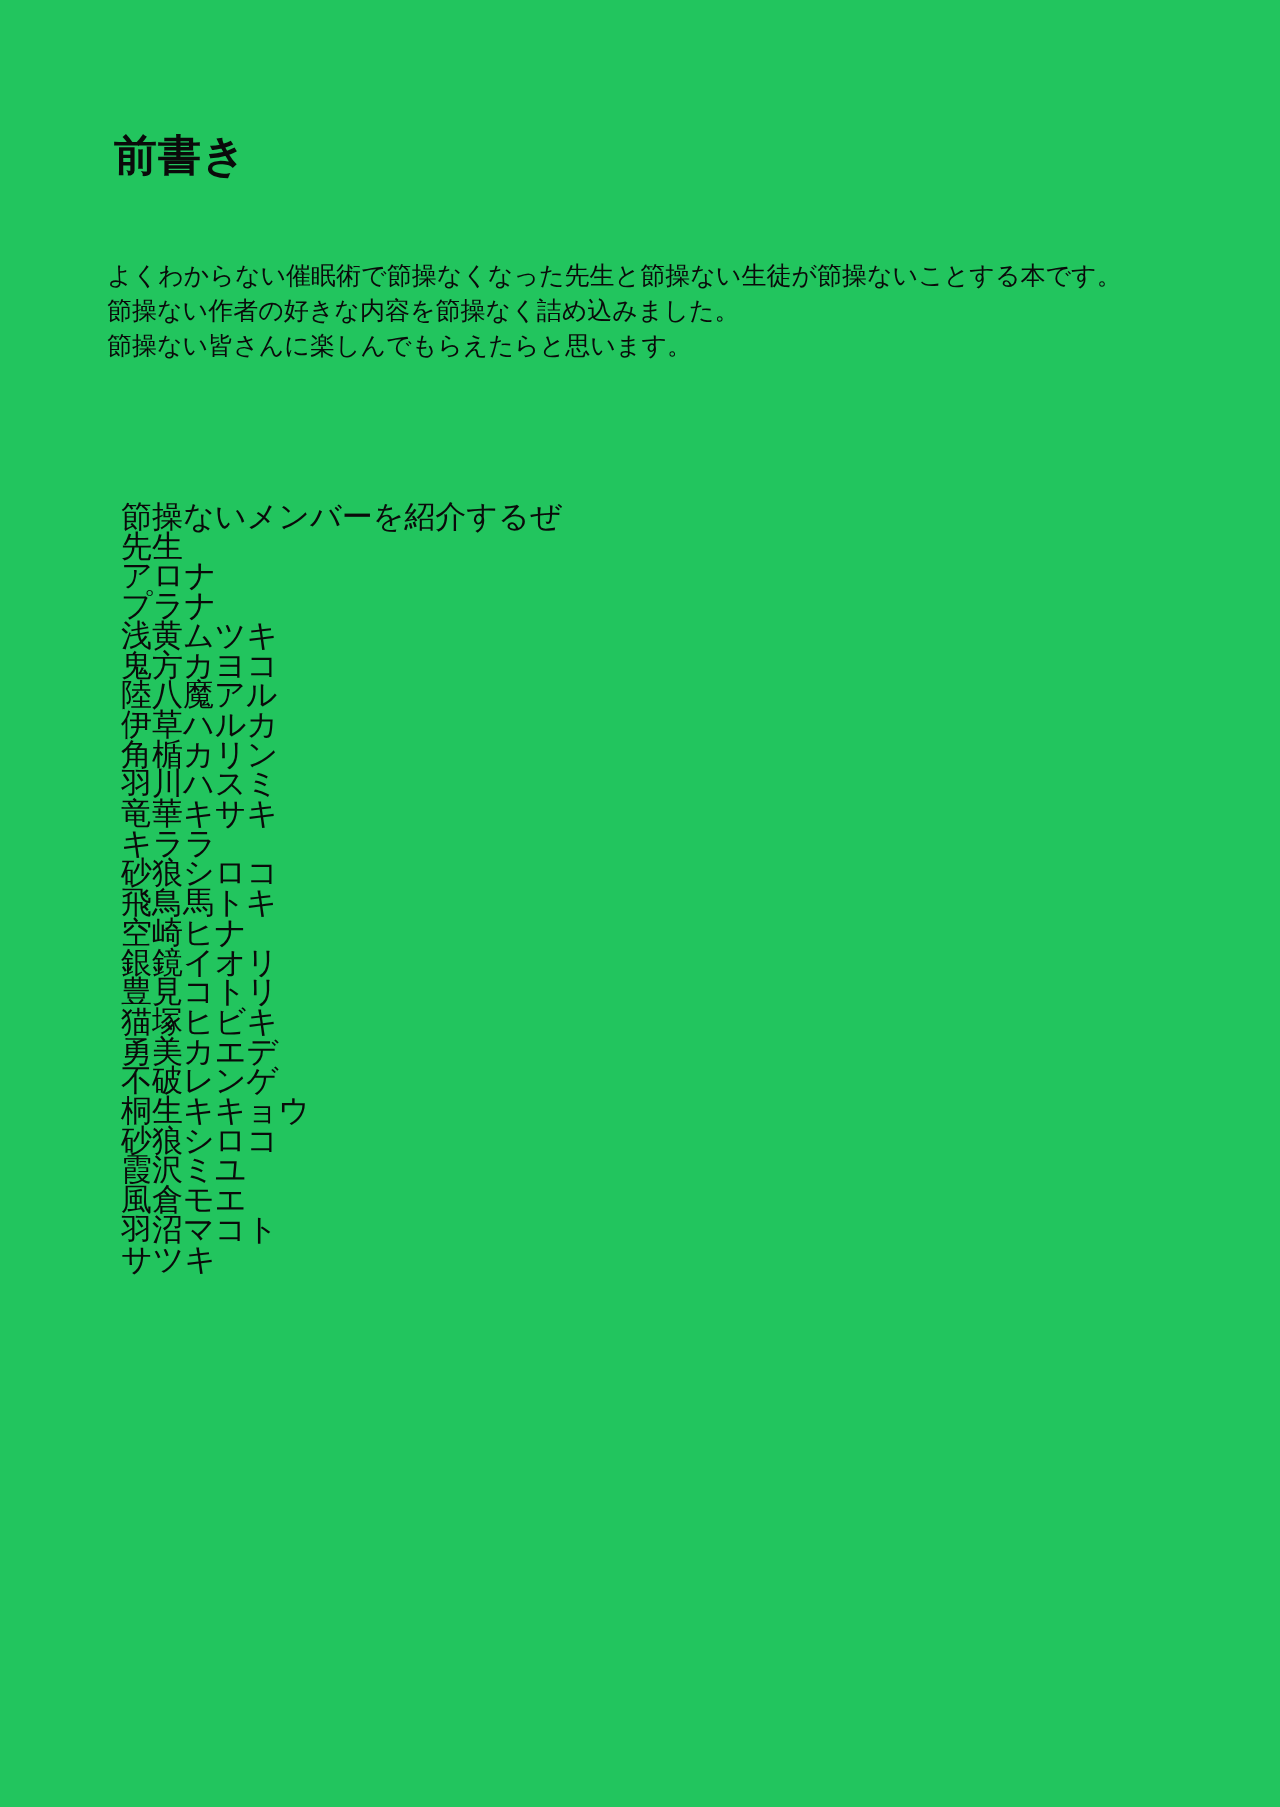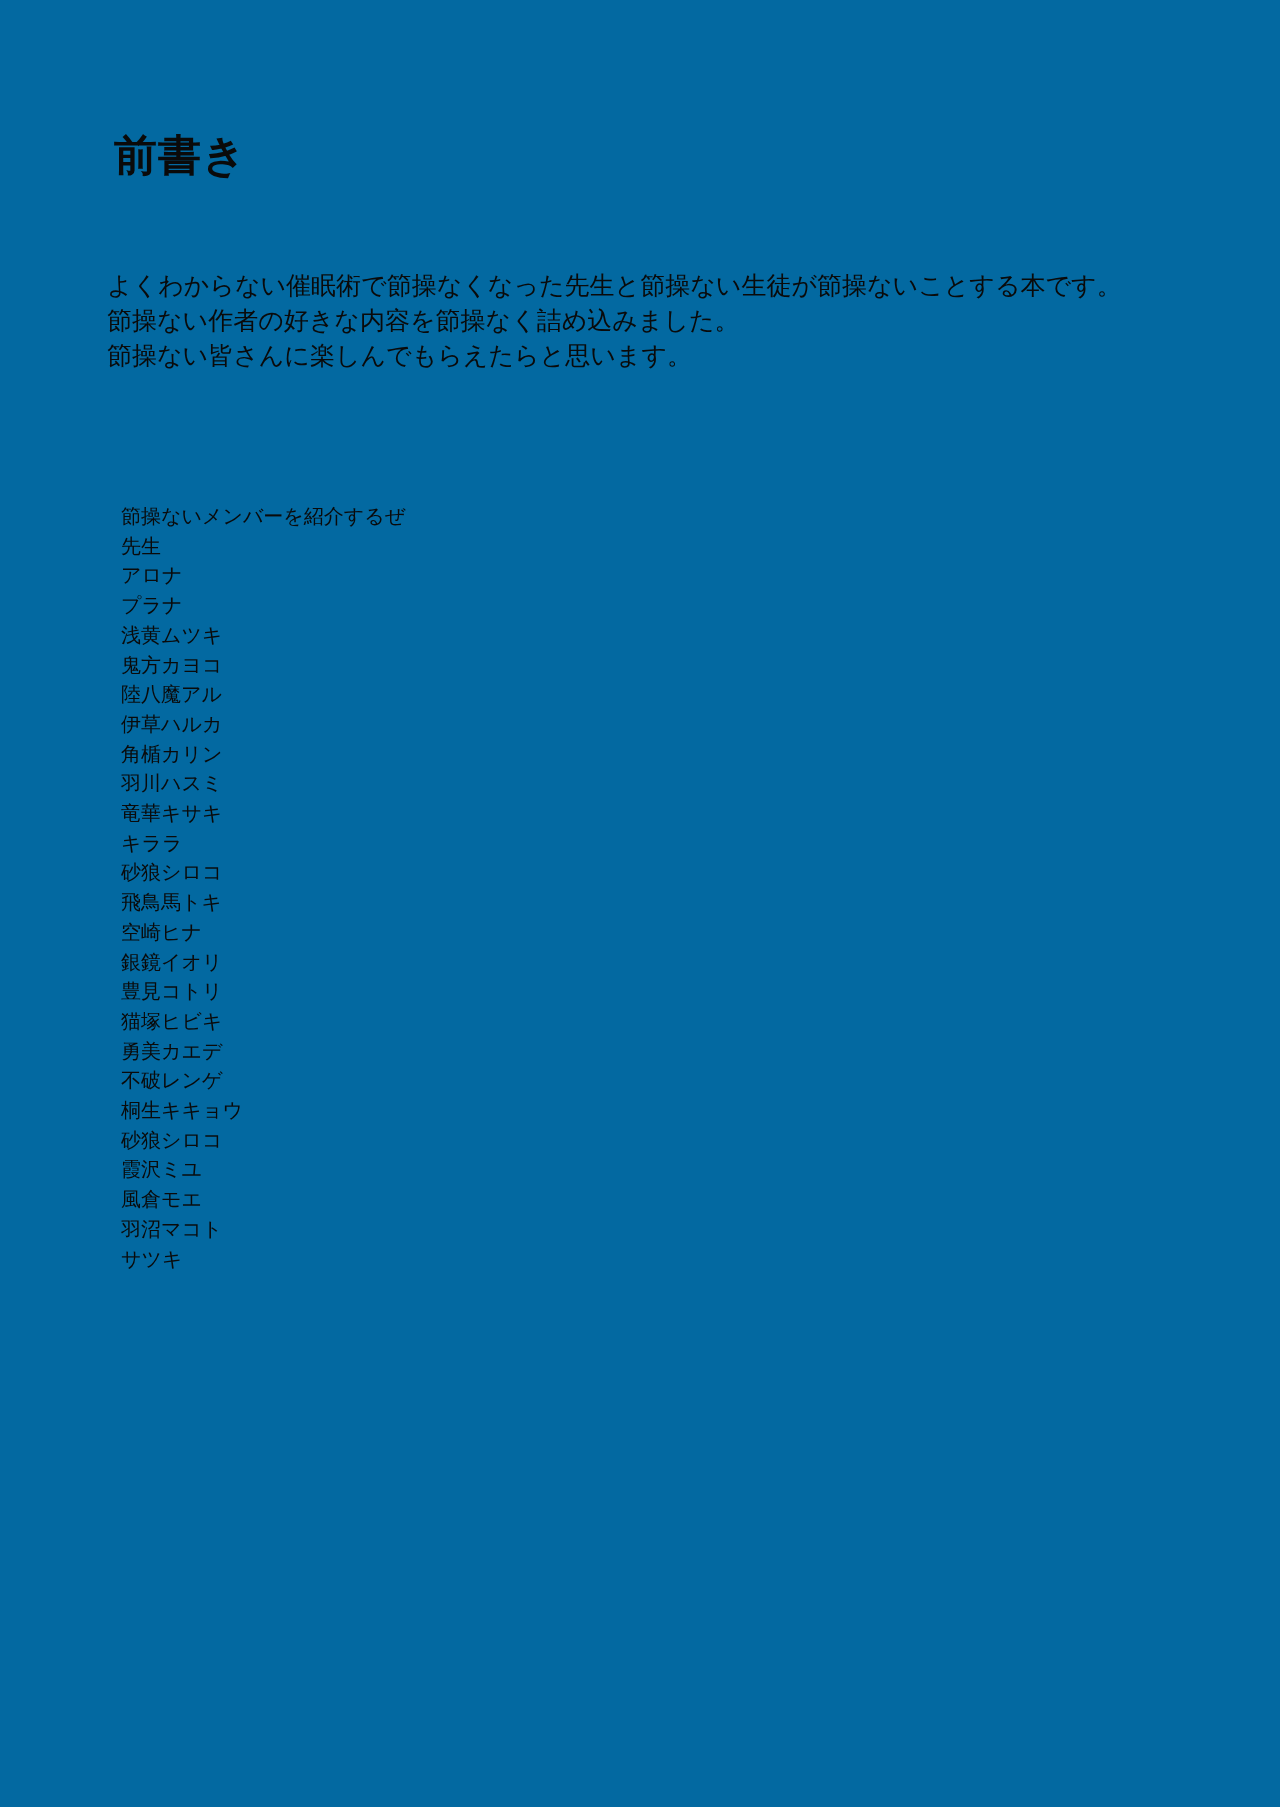--- a/index.html
+++ b/index.html
@@ -4,56 +4,56 @@
 <style>
   html, body {
     margin: 0;
     padding: 0;
     background: #ffffff;
   }
   .page {
     position: relative;
     width: 1280px;
     height: 1807px;
-    background: #0369a1;
+    background: #22c55e;
     color: #0a0a0a;
     overflow: hidden;
   }
   .page-title {
     position: absolute;
     left: 114px;
     top: 132px;
     margin: 0;
     font-family: "Liberation Sans", "DejaVu Sans", sans-serif;
     font-weight: bold;
     font-size: 43px;
     line-height: 1.1;
     letter-spacing: 1px;
     color: #0a0a0a;
   }
   .intro {
     position: absolute;
     left: 107px;
-    top: 268px;
+    top: 258px;
     font-family: "Liberation Serif", "DejaVu Serif", serif;
     font-size: 25px;
     line-height: 35px;
     letter-spacing: 0px;
     color: #0a0a0a;
   }
   .intro p {
     margin: 0;
     white-space: nowrap;
   }
   .members {
     position: absolute;
     left: 121px;
     top: 502px;
     font-family: "Liberation Serif", "DejaVu Serif", serif;
-    font-size: 20px;
+    font-size: 31px;
     line-height: 29.7px;
     color: #0a0a0a;
   }
   .members p {
     margin: 0;
     white-space: nowrap;
   }
 </style>
 </head>
 <body>

